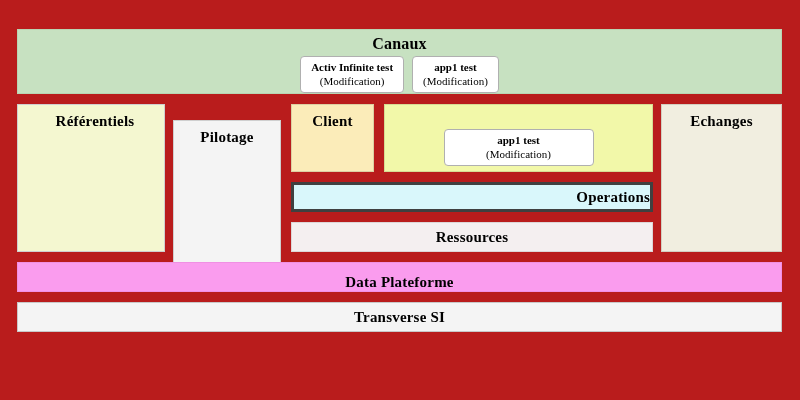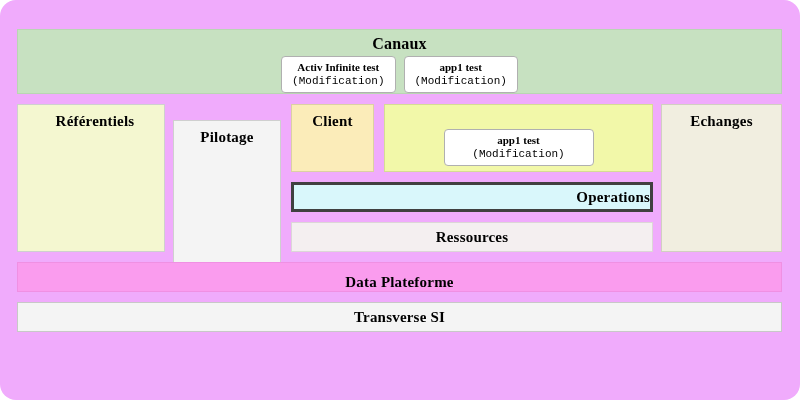--- a/index.html
+++ b/index.html
@@ -12,22 +12,21 @@
   }
   body {
     font-family: "Liberation Serif", "DejaVu Serif", serif;
     color: #000000;
   }
 
   .canvas {
     position: relative;
     width: 800px;
     height: 400px;
-    background: #f0abfc;
-    border-radius: 16px;
+    background: #b91c1c;
   }
 
   
   .block {
     position: absolute;
     box-sizing: border-box;
     border: 1px solid #c8c8c8;
     text-align: center;
   }
   .block-title {
@@ -83,21 +82,20 @@
     font-weight: bold;
     font-size: 11px;
     line-height: 14px;
     white-space: nowrap;
   }
   .app-state {
     display: block;
     font-size: 11px;
     line-height: 14px;
     white-space: nowrap;
-    font-family: Liberation Mono, monospace;
   }
 
   
   #referentiels {
     left: 17px;
     top: 104px;
     width: 148px;
     height: 148px;
     background: #f4f7d0;
     border: 1px solid #cfcfcf;

